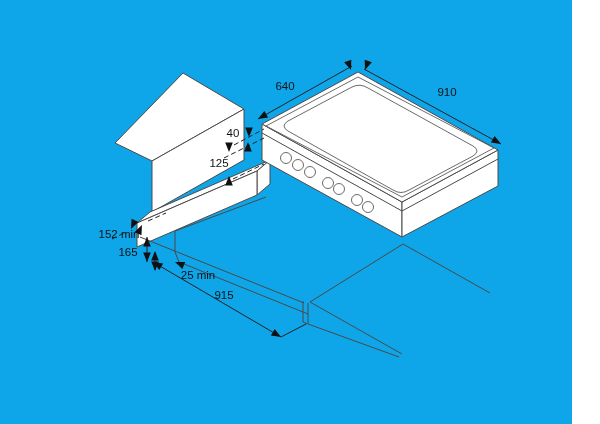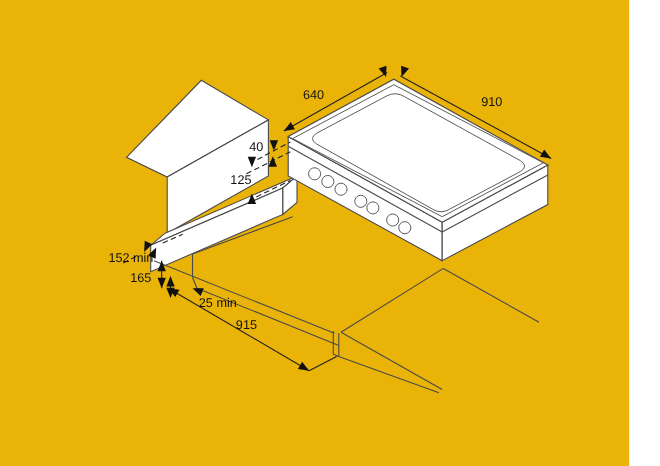--- a/index.html
+++ b/index.html
@@ -1,19 +1,19 @@
 <!DOCTYPE html>
 <html><head>
 <meta charset="utf-8">
 <style>
   html,body{margin:0;padding:0;background:#ffffff;}
   .canvas{
     position:relative;
     width:572px;height:424px;
-    background:#eab308;
+    background:#0ea5e9;
     overflow:hidden;
     font-family:"Liberation Sans", sans-serif;
   }
   svg{display:block;}
   .edge{fill:none;stroke:#4a4a4a;stroke-width:1;}
   .face{fill:#ffffff;stroke:#4a4a4a;stroke-width:1;}
   .thin{fill:none;stroke:#5a5a5a;stroke-width:0.9;}
   .dim{fill:none;stroke:#222222;stroke-width:1;}
   .dash{fill:none;stroke:#222222;stroke-width:1;stroke-dasharray:5 3;}
   .dimtext{font-family:"Liberation Sans", sans-serif;font-size:11.5px;fill:#111111;}

